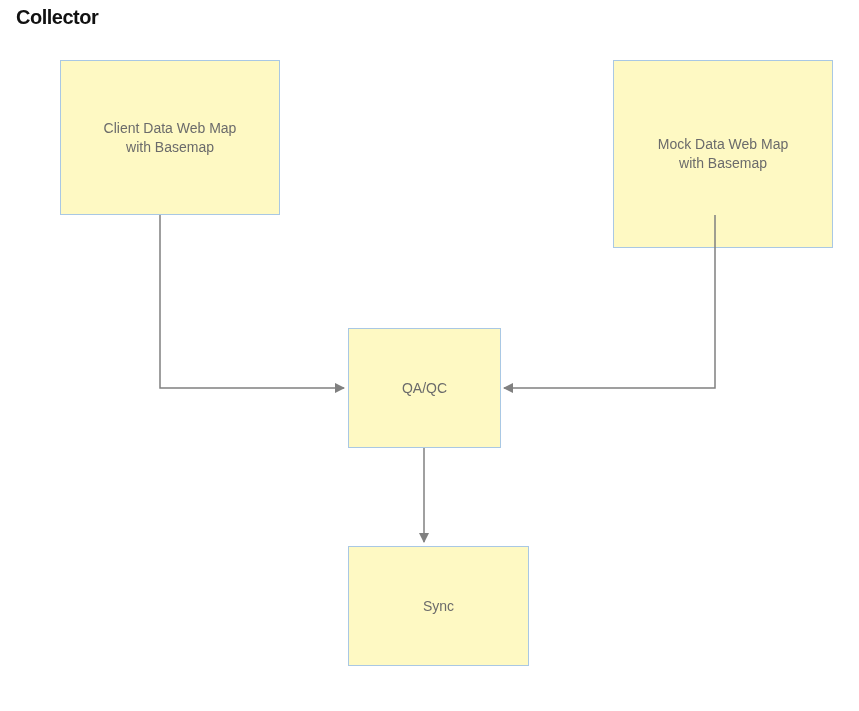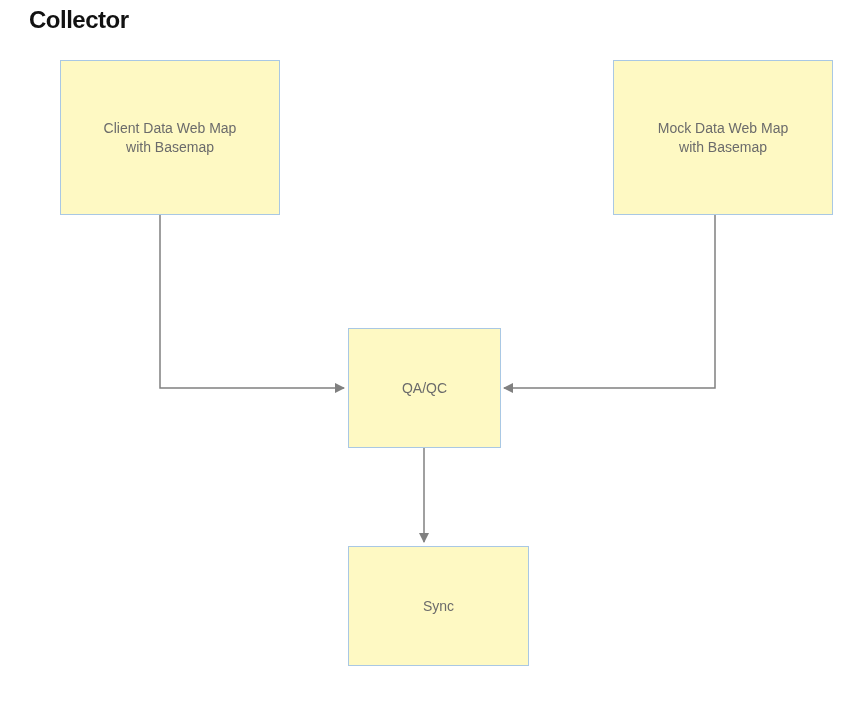--- a/index.html
+++ b/index.html
@@ -6,43 +6,43 @@
     body {
       width: 859px;
       height: 711px;
       background: #ffffff;
       font-family: "Segoe UI", Arial, sans-serif;
       position: relative;
       overflow: hidden;
     }
     .title {
       position: absolute;
-      left: 29px;
+      left: 16px;
       top: 6px;
-      font-size: 24px;
+      font-size: 20px;
       font-weight: 900;
       color: #111111;
       font-family: Arial, "Helvetica Neue", sans-serif;
       letter-spacing: -0.5px;
     }
     .node {
       position: absolute;
       background: #fef9c3;
       border: 1px solid #a9c8e4;
       display: flex;
       align-items: center;
       justify-content: center;
       text-align: center;
       color: #6b6b6b;
       font-size: 14px;
       line-height: 1.35;
       padding: 6px 10px;
     }
     .node-client { left: 60px;  top: 60px;  width: 220px; height: 155px; }
-    .node-mock   { left: 613px; top: 60px;  width: 220px; height: 155px; }
+    .node-mock   { left: 613px; top: 60px;  width: 220px; height: 188px; }
     .node-qaqc   { left: 348px; top: 328px; width: 153px; height: 120px; align-items: center; }
     .node-sync   { left: 348px; top: 546px; width: 181px; height: 120px; text-align: center; }
     svg.connectors { position: absolute; left: 0; top: 0; width: 859px; height: 711px; pointer-events: none; }
   </style>
 </head>
 <body>
 
 <div class="title">Collector</div>
 
 <div class="node node-client">

